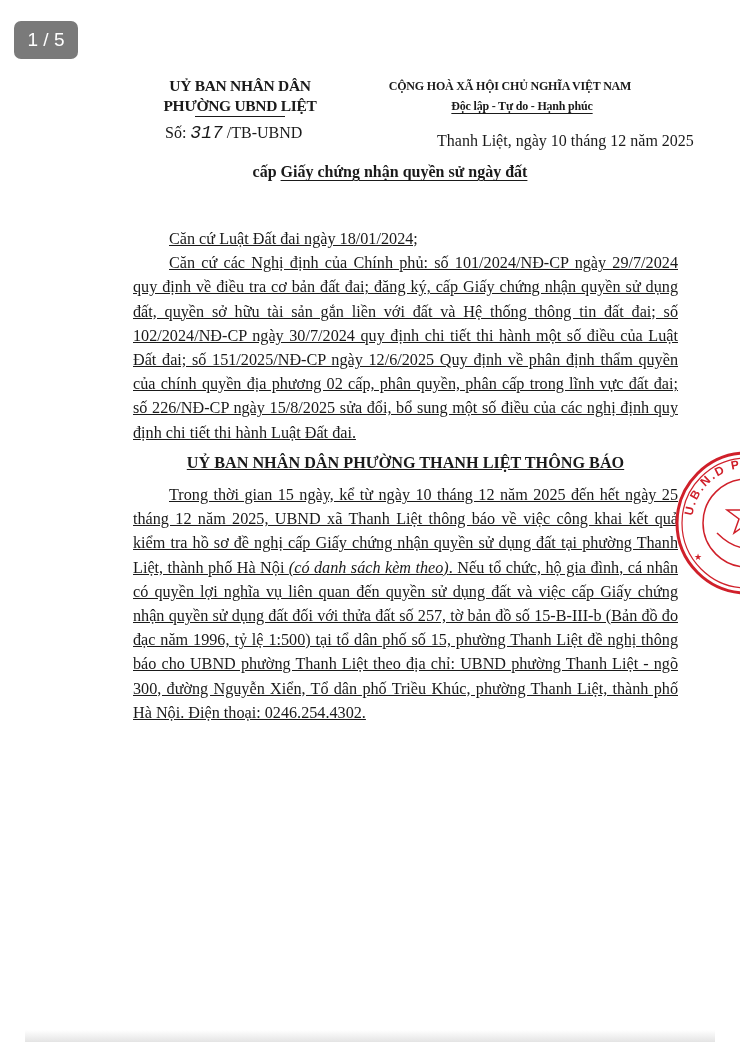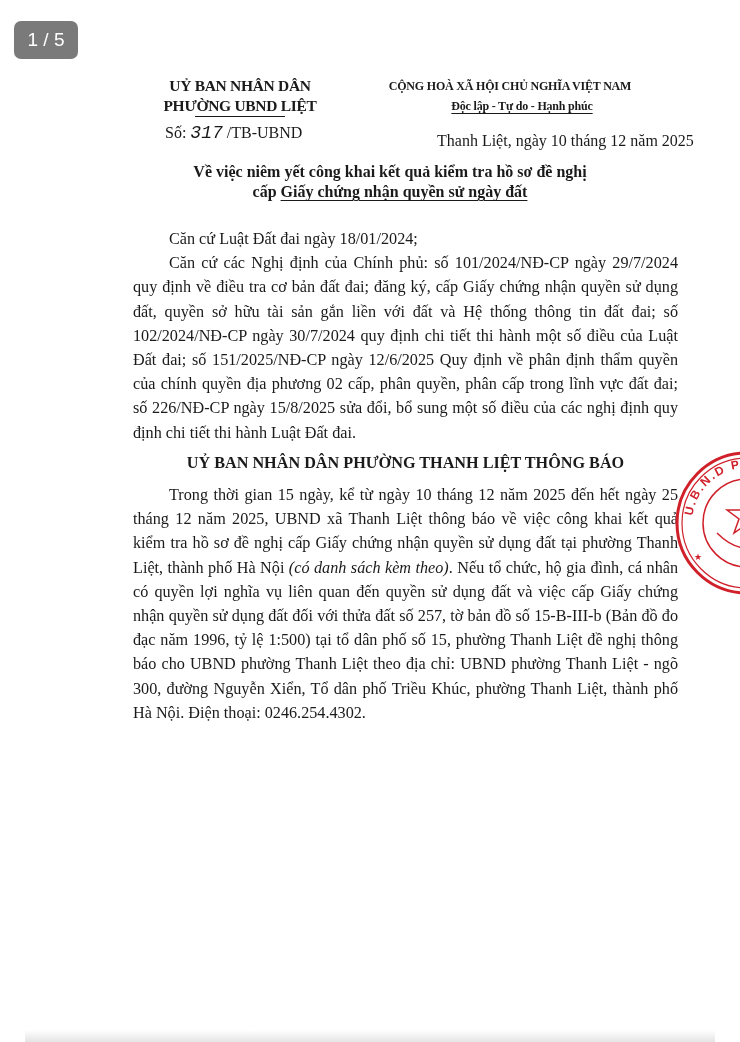--- a/index.html
+++ b/index.html
@@ -80,20 +80,21 @@
     }
     .title-block .t1 { font-size: 16.5px; }
     .title-block .u { text-decoration: underline; text-underline-offset: 3px; }
     .body {
       position: absolute;
       left: 133px; top: 227px;
       width: 545px;
       font-size: 16.2px;
       line-height: 24.2px;
       text-align: justify;
+      text-decoration: underline;
     }
     .body p { margin: 0; text-indent: 36px; }
     .body p.center-bold {
       text-indent: 0;
       text-align: center;
       font-weight: bold;
       margin: 6px 0 8px 0;
     }
     .body .it { font-style: italic; }
     .seal {
@@ -125,21 +126,20 @@
   <div class="hdr-right">
     <div>CỘNG HOÀ XÃ HỘI CHỦ NGHĨA VIỆT NAM</div>
     <div><span class="motto">Độc lập - Tự do - Hạnh phúc</span></div>
   </div>
 
   <div class="date-line">
     <span>Thanh Liệt, ngày </span><span>10</span><span> tháng </span><span>12</span><span> năm 2025</span>
   </div>
 
   <div class="title-block">
-    <div>Về việc niêm yết công khai kết quả kiểm tra hồ sơ đề nghị</div>
     <div><span>cấp </span><span class="u">Giấy chứng nhận quyền sử ngày đất</span></div>
   </div>
 
   <div class="body">
     <p>Căn cứ Luật Đất đai ngày 18/01/2024;</p>
     <p>Căn cứ các Nghị định của Chính phủ: số 101/2024/NĐ-CP ngày 29/7/2024 quy định về điều tra cơ bản đất đai; đăng ký, cấp Giấy chứng nhận quyền sử dụng đất, quyền sở hữu tài sản gắn liền với đất và Hệ thống thông tin đất đai; số 102/2024/NĐ-CP ngày 30/7/2024 quy định chi tiết thi hành một số điều của Luật Đất đai; số 151/2025/NĐ-CP ngày 12/6/2025 Quy định về phân định thẩm quyền của chính quyền địa phương 02 cấp, phân quyền, phân cấp trong lĩnh vực đất đai; số 226/NĐ-CP ngày 15/8/2025 sửa đổi, bổ sung một số điều của các nghị định quy định chi tiết thi hành Luật Đất đai.</p>
     <p class="center-bold">UỶ BAN NHÂN DÂN PHƯỜNG THANH LIỆT THÔNG BÁO</p>
     <p><span>Trong thời gian 15 ngày, kể từ ngày 10 tháng 12 năm 2025 đến hết ngày 25 tháng 12 năm 2025, UBND xã Thanh Liệt thông báo về việc công khai kết quả kiểm tra hồ sơ đề nghị cấp Giấy chứng nhận quyền sử dụng đất tại phường Thanh Liệt, thành phố Hà Nội </span><span class="it">(có danh sách kèm theo)</span><span>. Nếu tổ chức, hộ gia đình, cá nhân có quyền lợi nghĩa vụ liên quan đến quyền sử dụng đất và việc cấp Giấy chứng nhận quyền sử dụng đất đối với thửa đất số 257, tờ bản đồ số 15-B-III-b (Bản đồ đo đạc năm 1996, tỷ lệ 1:500) tại tổ dân phố số 15, phường Thanh Liệt đề nghị thông báo cho UBND phường Thanh Liệt theo địa chỉ: UBND phường Thanh Liệt - ngõ 300, đường Nguyễn Xiển, Tổ dân phố Triều Khúc, phường Thanh Liệt, thành phố Hà Nội. Điện thoại: 0246.254.4302.</span></p>
   </div>
 

